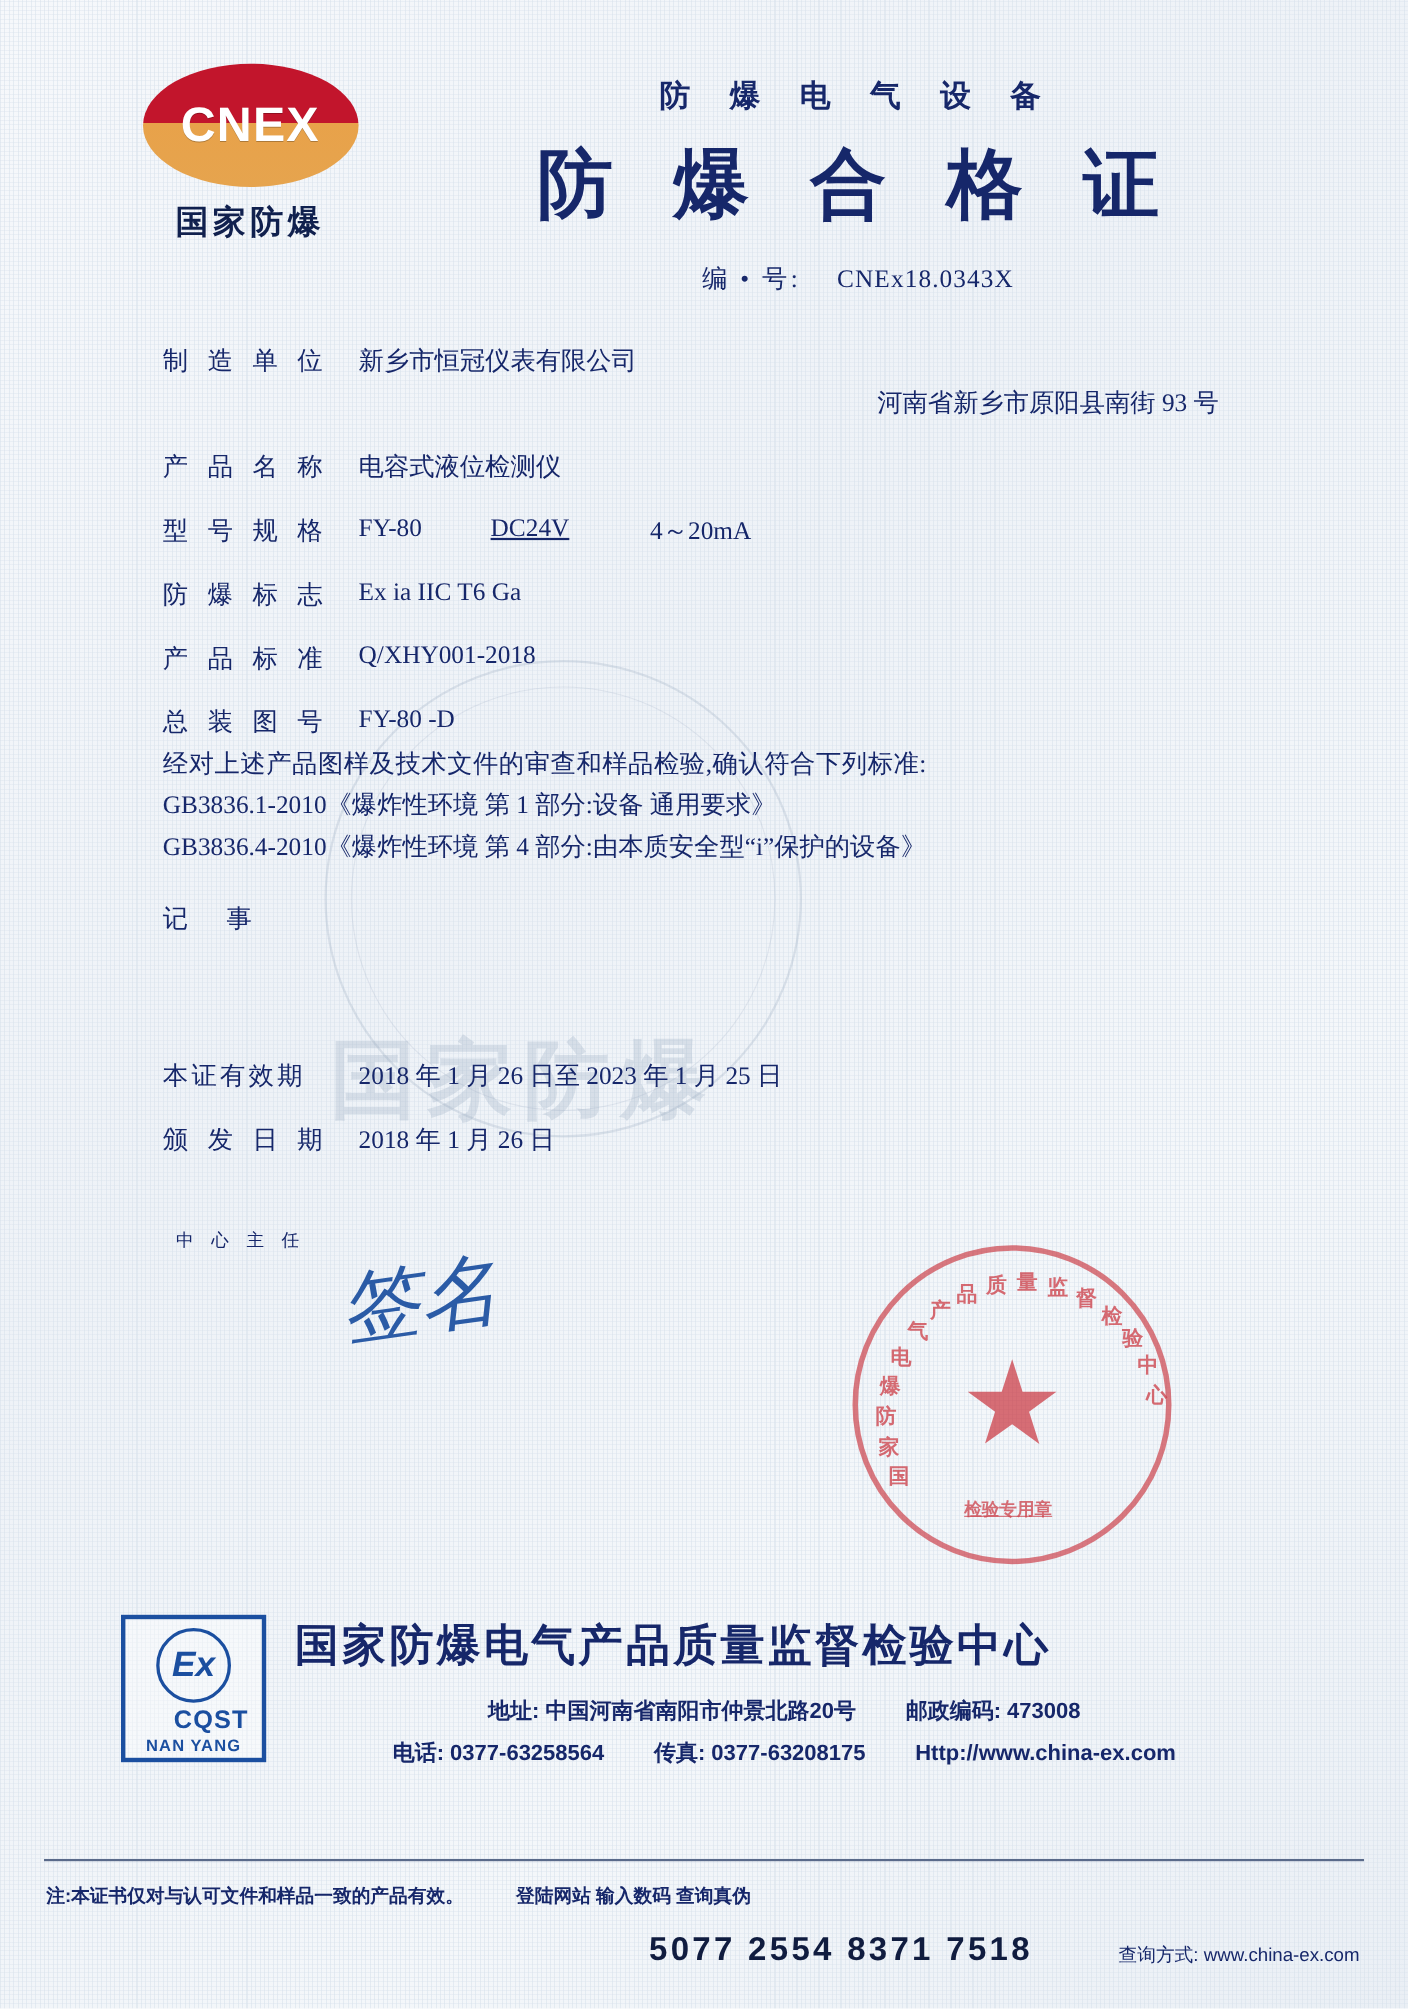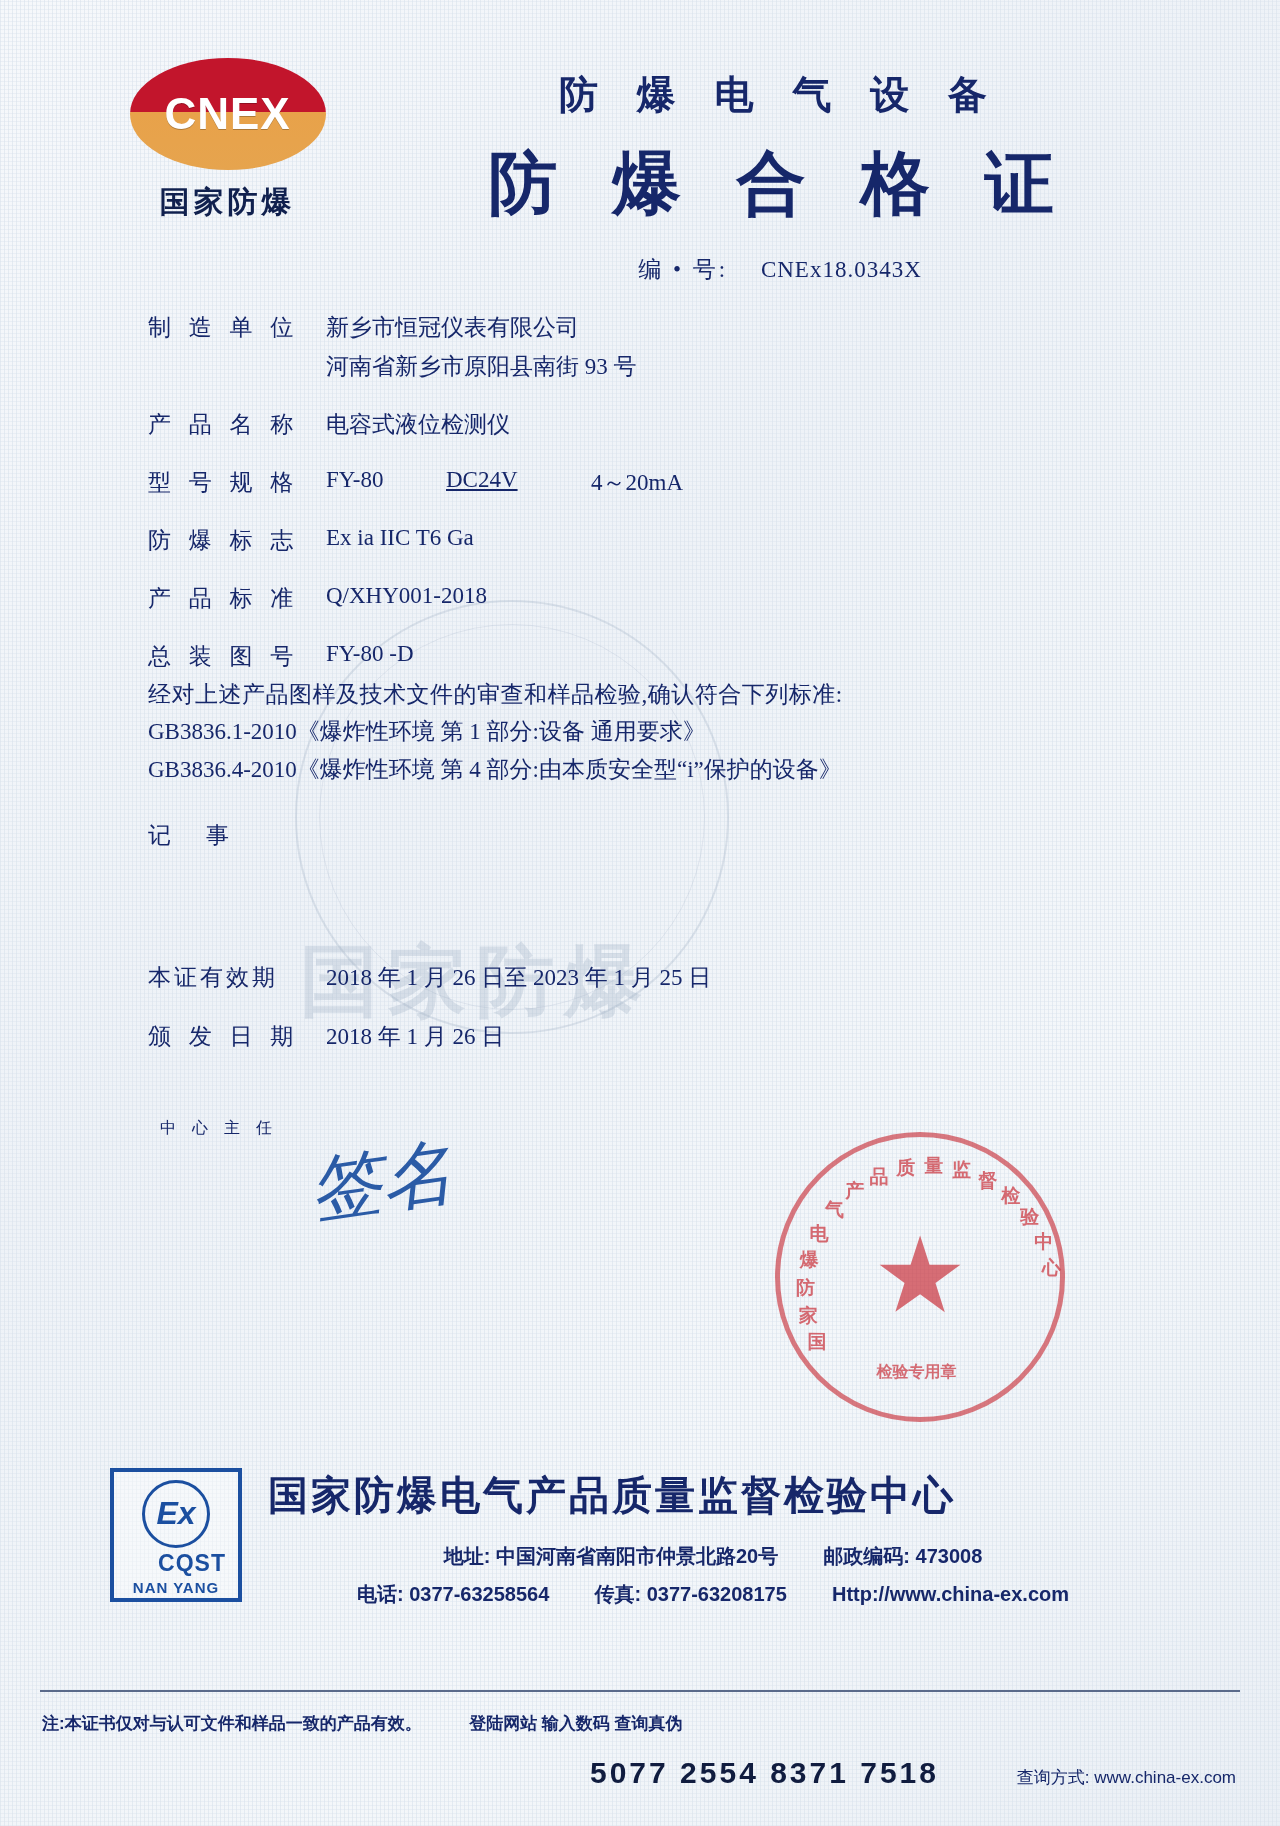--- a/index.html
+++ b/index.html
@@ -95,21 +95,21 @@
     font-family: "Liberation Sans", sans-serif;
   }
   .title-block {
     position: absolute;
     left: 340px;
     right: 60px;
     top: 20px;
     text-align: center;
   }
   .title-small {
-    font-size: 39px;
+    font-size: 28px;
     letter-spacing: 14px;
     font-weight: bold;
     color: #16276a;
     font-family: "Liberation Sans", sans-serif;
   }
   .title-big {
     margin-top: 16px;
     font-size: 69px;
     letter-spacing: 18px;
     font-weight: bold;
@@ -140,21 +140,21 @@
     margin-bottom: 27px;
   }
   .row .lab {
     width: 178px;
     flex: 0 0 178px;
     letter-spacing: 6px;
     font-weight: 500;
   }
   .row .lab.tight { letter-spacing: 3px; }
   .row .val { flex: 1; }
-  .val .line2 { margin-top: 8px; }
+  .val .line2 { margin-top: 8px; text-align: right; }
   .model-cols { display: flex; }
   .model-cols .c1 { width: 120px; }
   .model-cols .c2 { width: 145px; text-decoration: underline; }
 
   .standards {
     position: absolute;
     left: 148px;
     top: 676px;
     width: 1000px;
     font-size: 23px;
@@ -252,20 +252,21 @@
   }
   .seal .bottom-text {
     position: absolute;
     left: 0; right: 7px;
     bottom: 34px;
     text-align: center;
     font-size: 16px;
     font-weight: bold;
     color: rgba(200,40,50,0.78);
     font-family: "Liberation Sans", sans-serif;
+    text-decoration: underline;
   }
 
   
   .footer-org {
     position: absolute;
     left: 110px;
     top: 1468px;
     width: 1060px;
   }
   .ex-badge {

